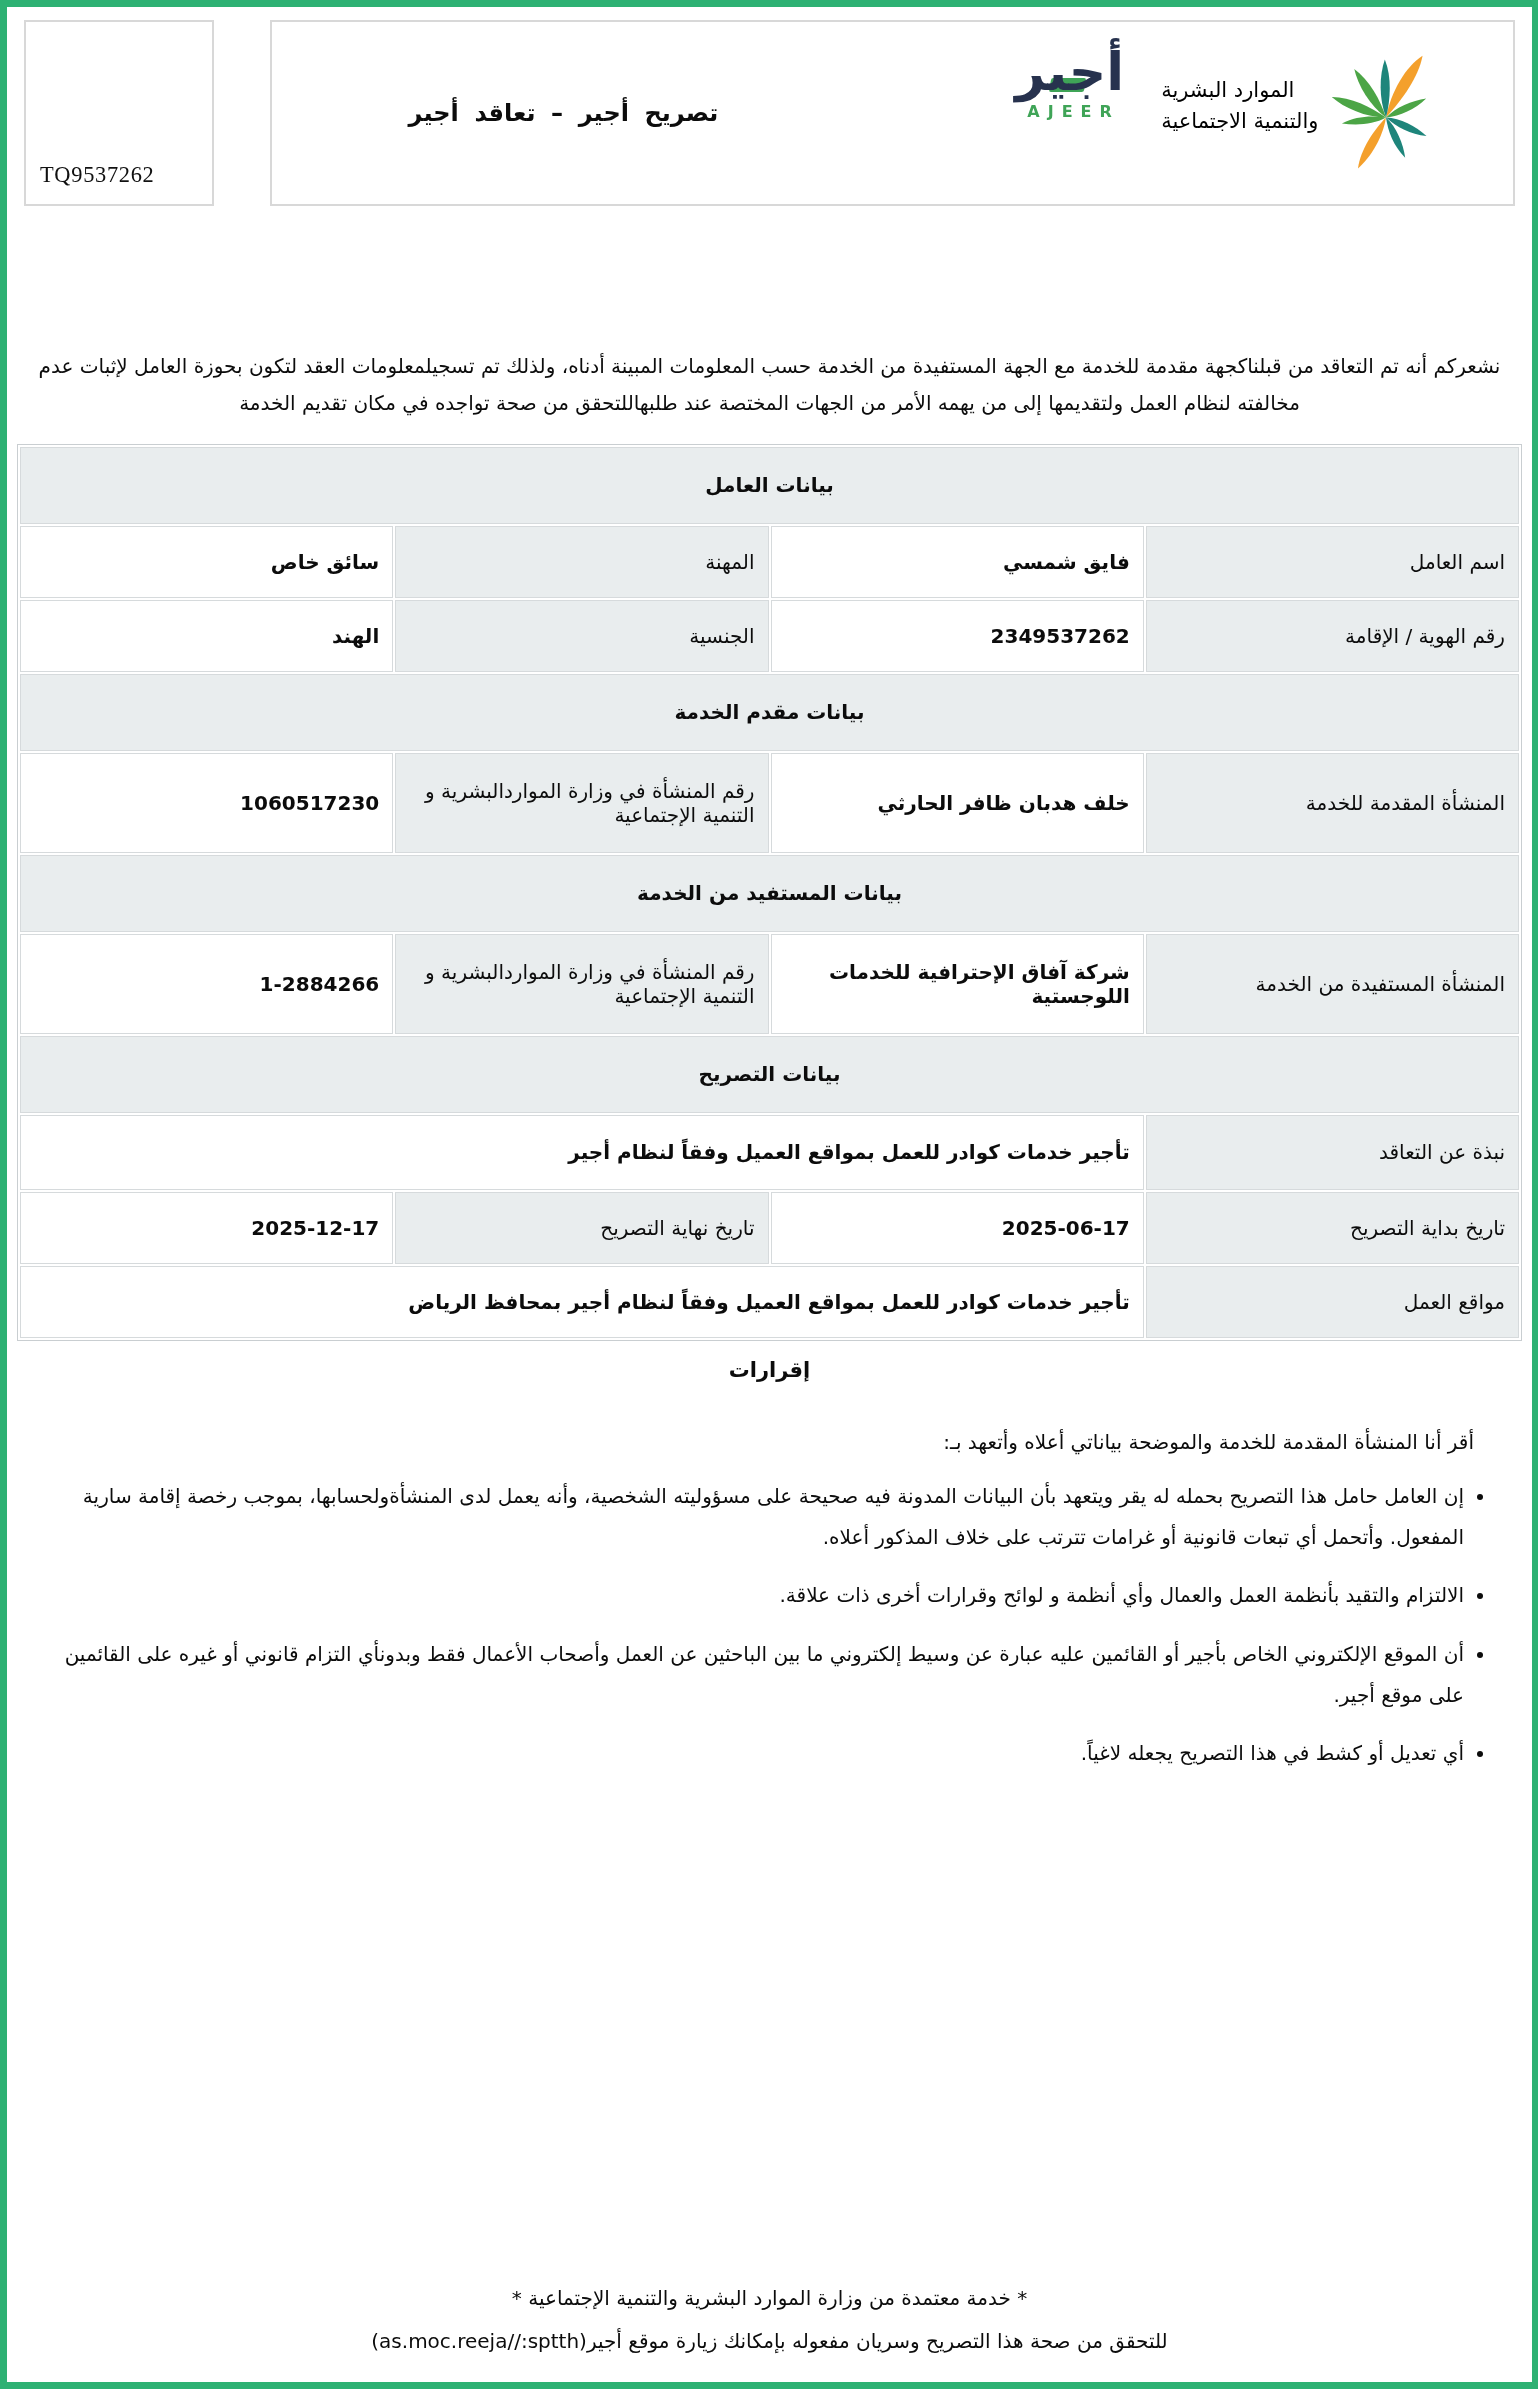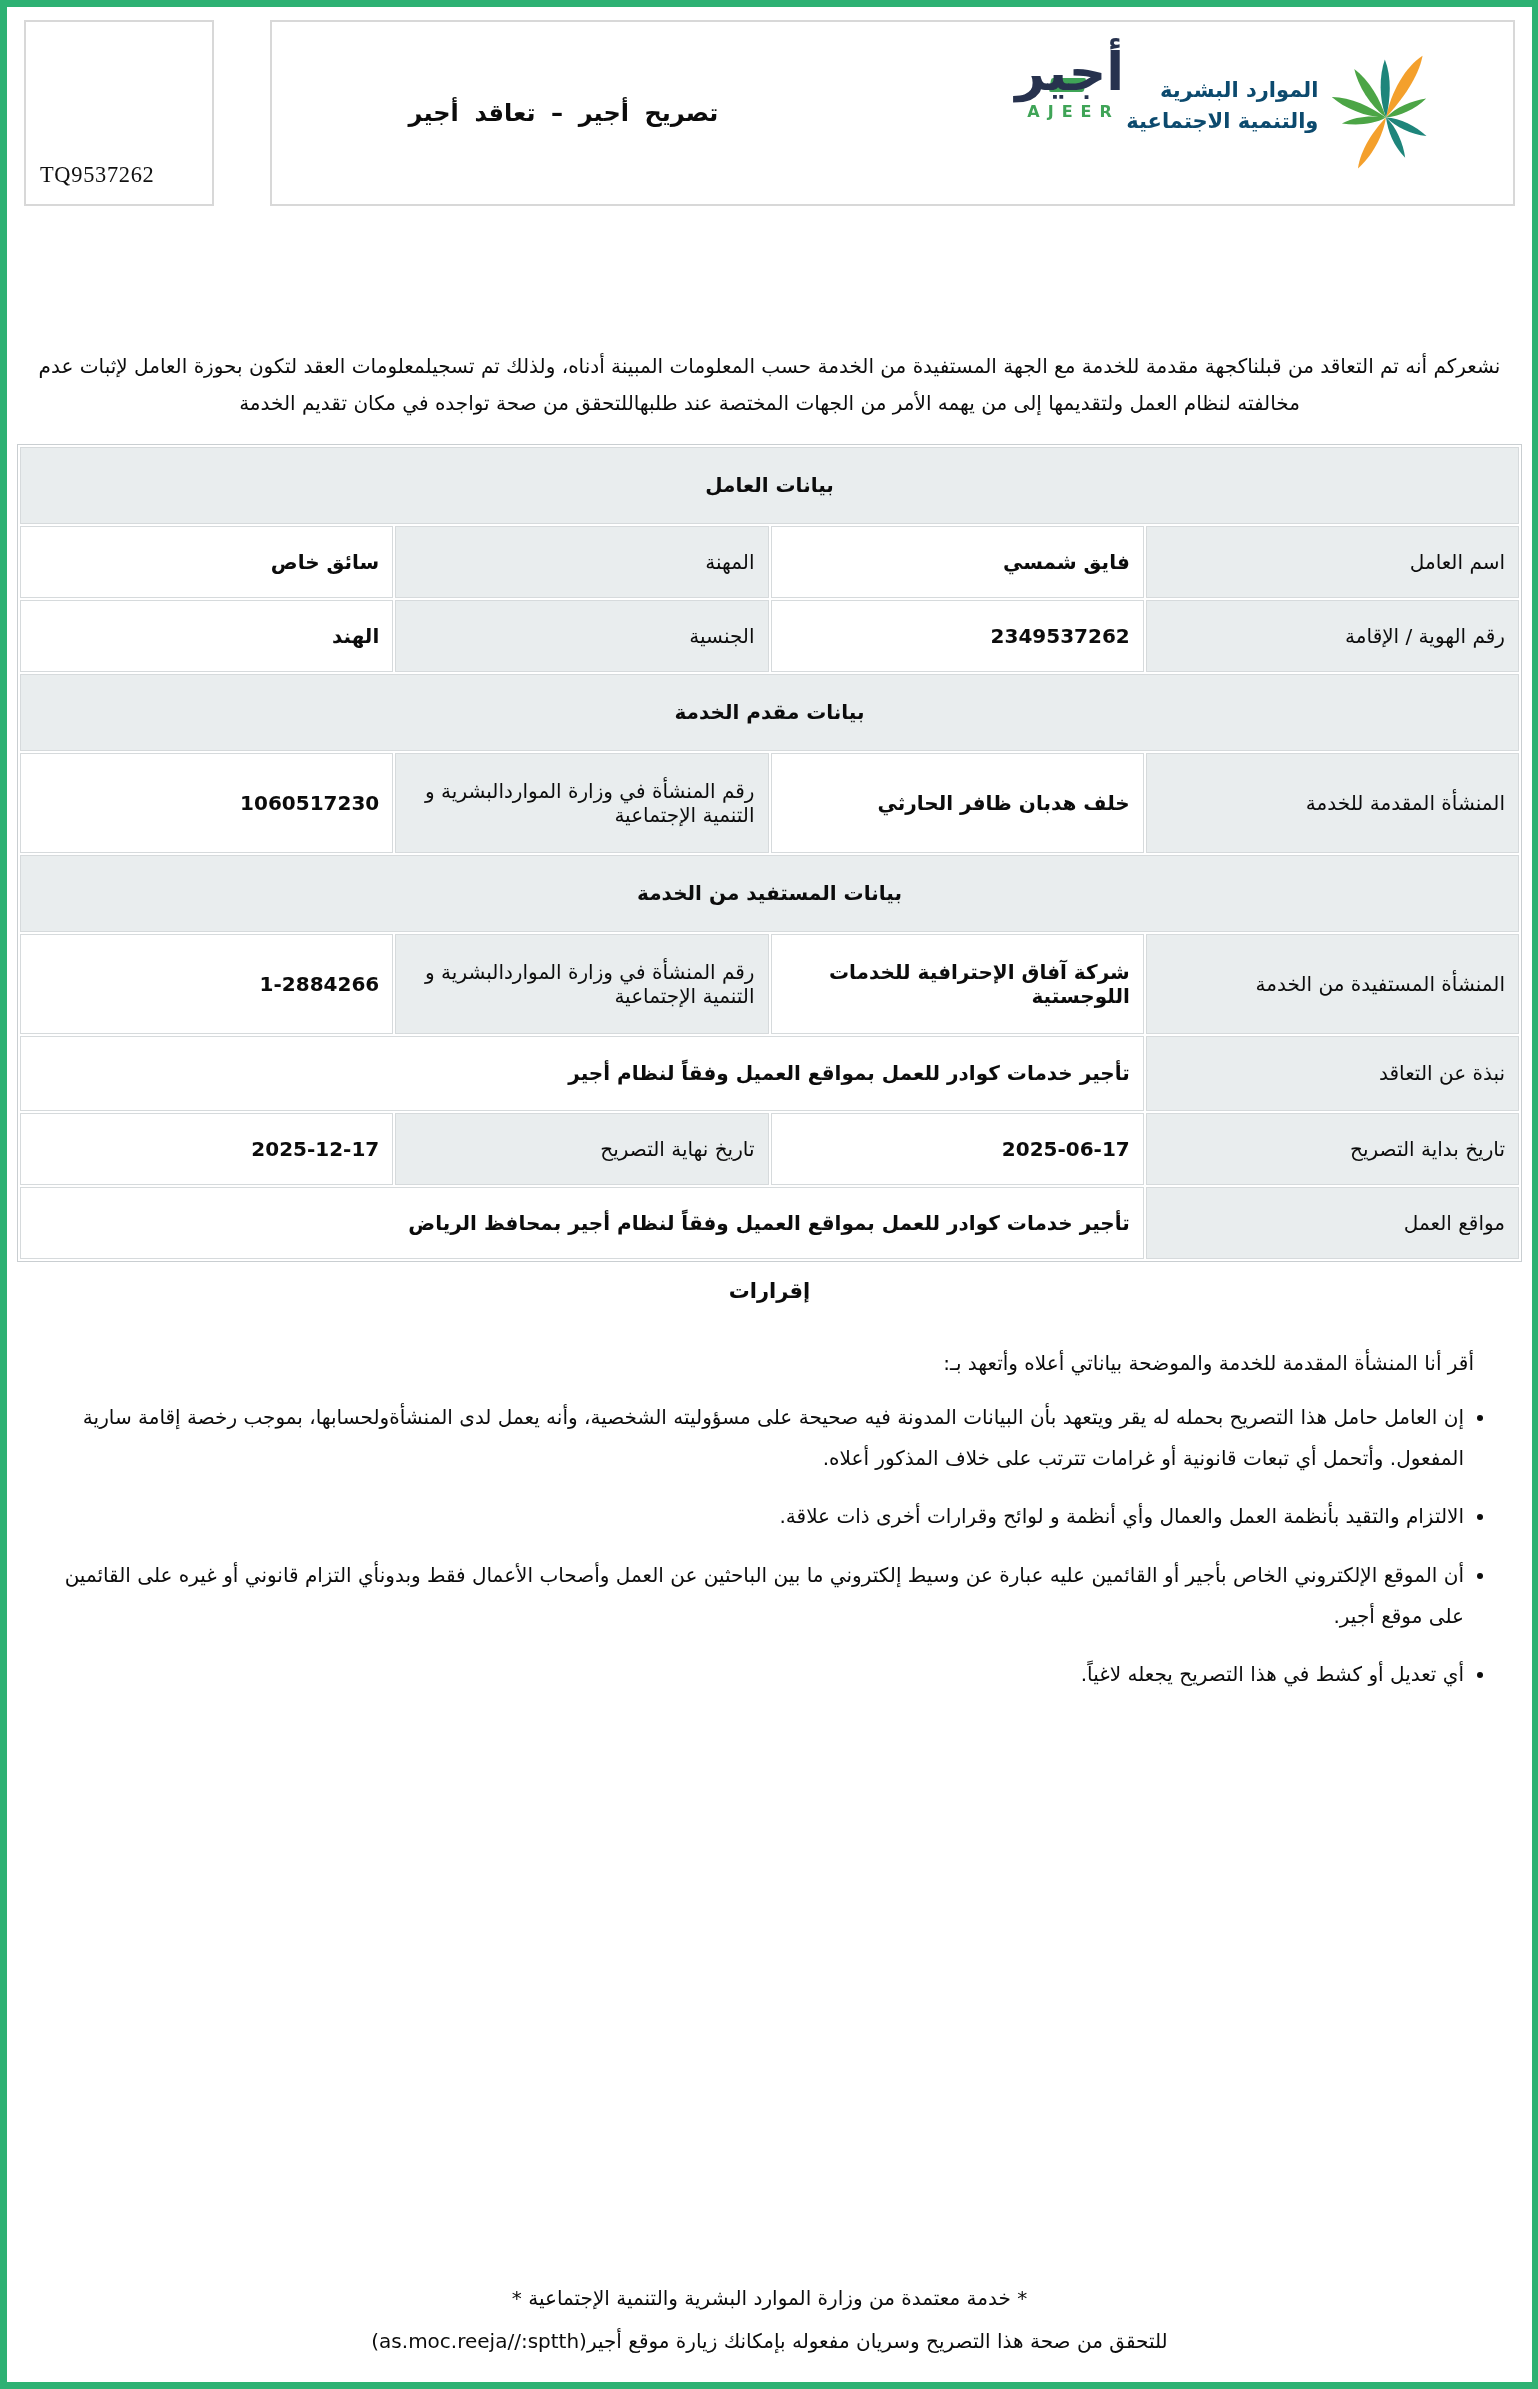--- a/index.html
+++ b/index.html
@@ -27,21 +27,21 @@
     position:absolute;left:137px;top:50%;transform:translateY(-50%);
     direction:rtl;font-size:24px;font-weight:bold;word-spacing:7.2px;white-space:nowrap;
   }
   
   .ajeer-logo{position:absolute;left:733px;top:23px;width:130px;text-align:center;}
   .ajeer-ar{position:relative;display:inline-block;direction:rtl;font-size:52px;line-height:1.05;font-weight:bold;color:#27324E;z-index:1;}
   .ajeer-green-block{position:absolute;right:39px;top:33px;width:35px;height:14.4px;background:#3FA457;transform:skewX(-10deg);z-index:-1;border-radius:2.2px;}
   .ajeer-latin{margin-top:2.9px;font-size:16px;font-weight:bold;color:#3FA457;letter-spacing:8px;padding-left:8px;}
   
   .ministry-logo{position:absolute;right:69px;top:19px;display:flex;align-items:center;gap:10px;}
-  .ministry-text{direction:rtl;text-align:right;color:#0c4a6e;font-size:21px;font-weight:bold;line-height:1.5;white-space:nowrap;}
+  .ministry-text{direction:rtl;text-align:left;color:#000000;font-size:21px;font-weight:normal;line-height:1.5;white-space:nowrap;}
   .ministry-mark{width:116px;height:130px;}
   
   .intro{
     margin:142px 29px 0 29px;
     direction:rtl;text-align:center;
     font-size:20px;line-height:1.85;
   }
   
   .permit-table{
     width:calc(100% - 20px);
@@ -153,20 +153,23 @@
     </tr>
     <tr>
       <td class="section" colspan="4">بيانات المستفيد من الخدمة</td>
     </tr>
     <tr class="r-tall">
       <td class="lbl">المنشأة المستفيدة من الخدمة</td>
       <td class="val">شركة آفاق الإحترافية للخدمات اللوجستية</td>
       <td class="lbl">رقم المنشأة في وزارة المواردالبشرية و التنمية الإجتماعية</td>
       <td class="val"><span class="num">1-2884266</span></td>
     </tr>
+    <tr>
+      <td class="section" colspan="4">بيانات التصريح</td>
+    </tr>
     <tr class="r-about">
       <td class="lbl">نبذة عن التعاقد</td>
       <td class="val" colspan="3">تأجير خدمات كوادر للعمل بمواقع العميل وفقاً لنظام أجير</td>
     </tr>
     <tr class="r-short">
       <td class="lbl">تاريخ بداية التصريح</td>
       <td class="val"><span class="num">2025-06-17</span></td>
       <td class="lbl">تاريخ نهاية التصريح</td>
       <td class="val"><span class="num">2025-12-17</span></td>
     </tr>

